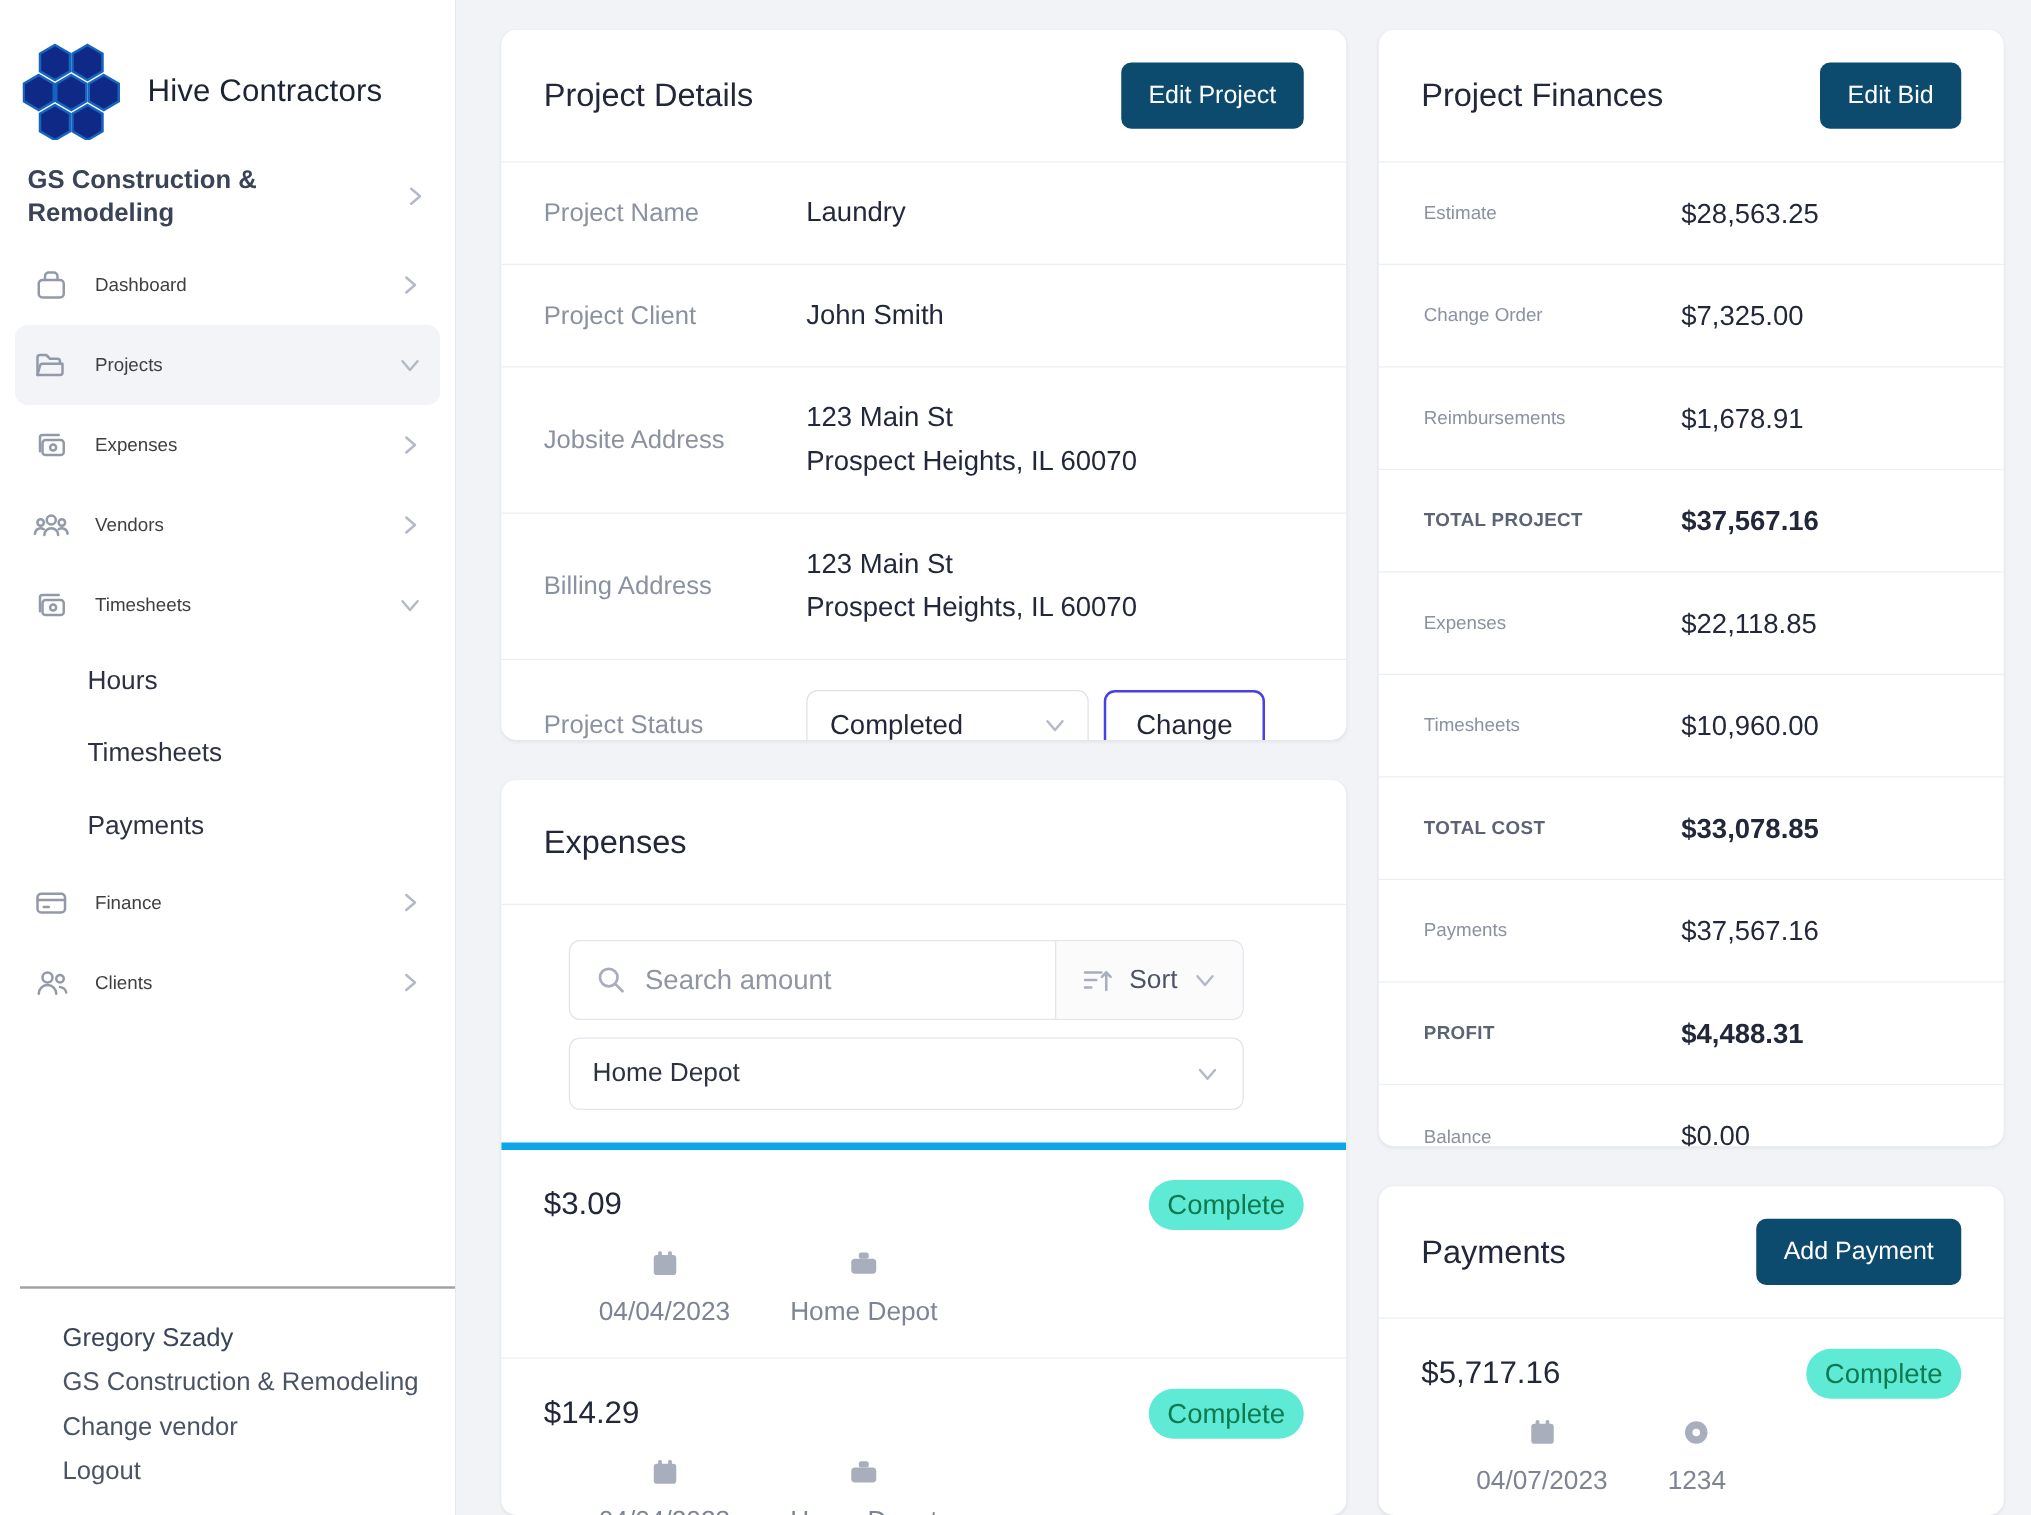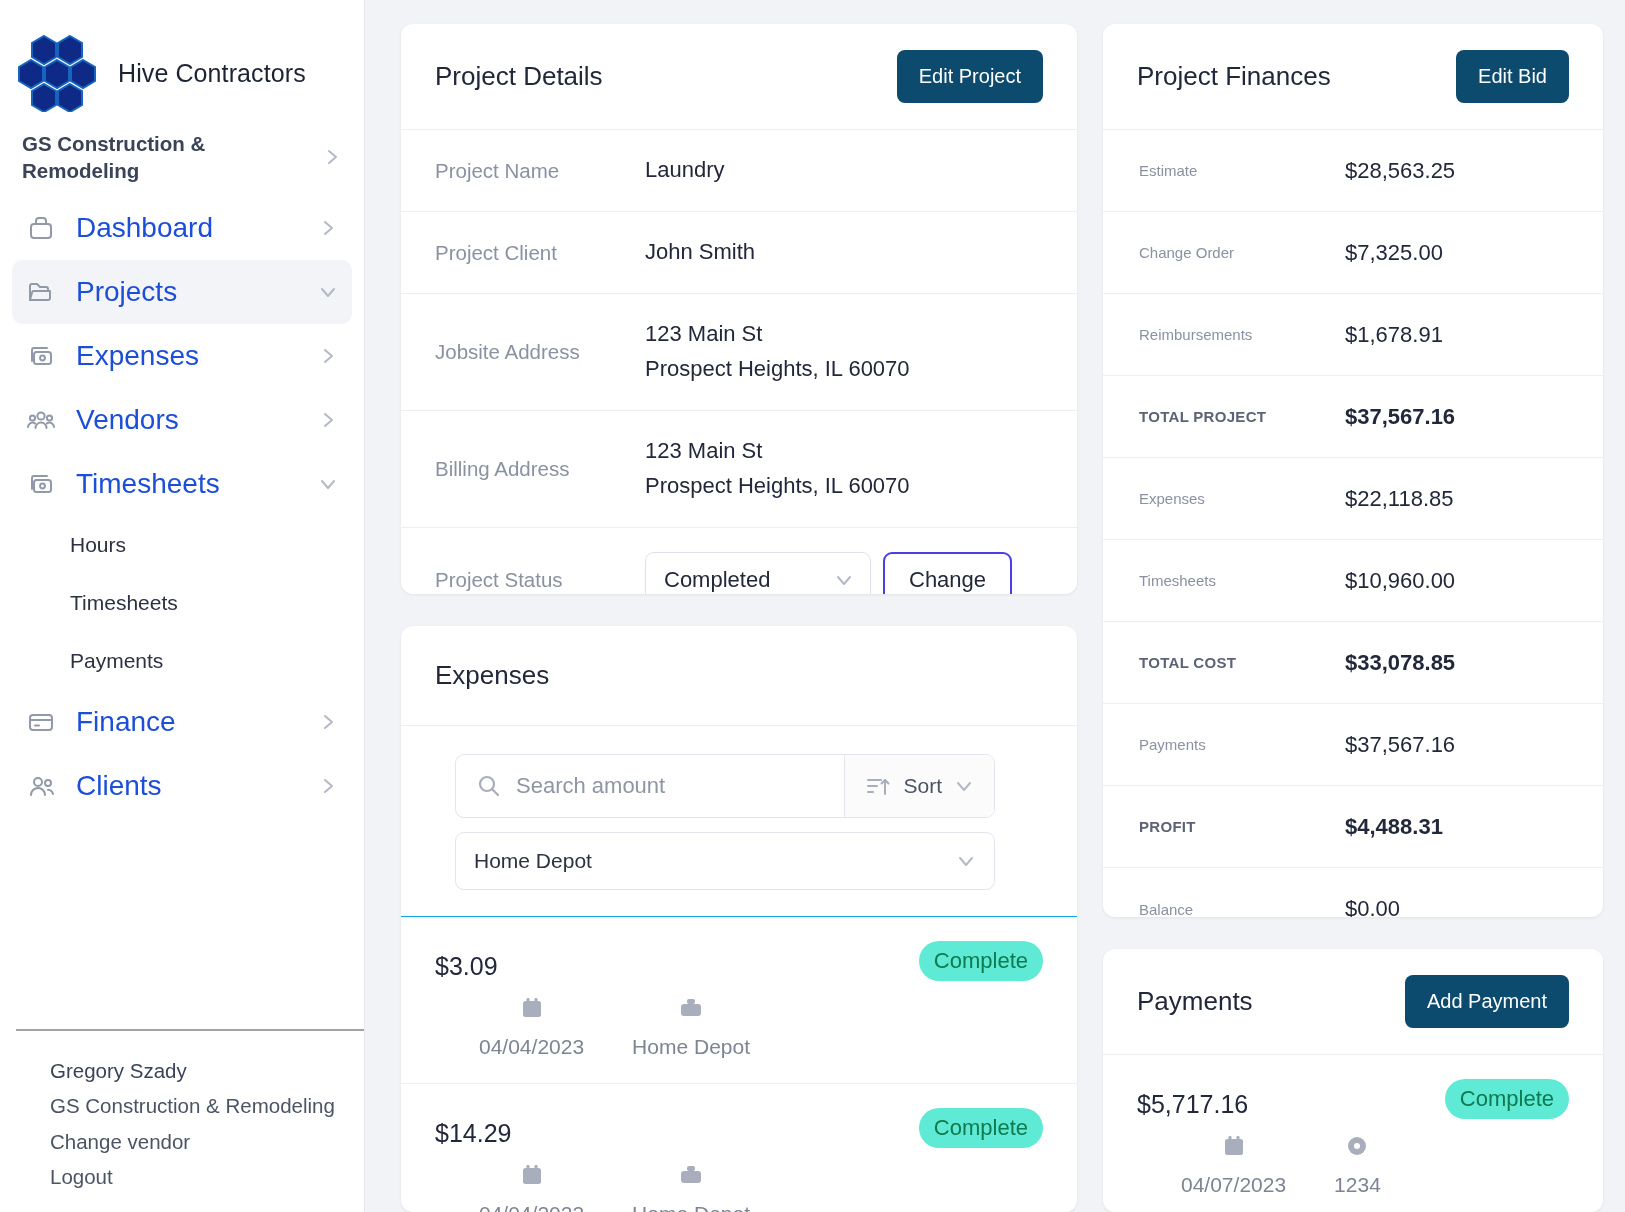--- a/index.html
+++ b/index.html
@@ -62,22 +62,22 @@
     height: 64px;
     margin: 0 12px;
     padding: 0 14px;
     border-radius: 10px;
     cursor: pointer;
   }
   .nav-item.active { background: #f3f4f7; }
   .nav-icon { width: 30px; height: 30px; flex: 0 0 30px; color: #9299a8; }
   .nav-label {
     flex: 1;
-    font-size: 28px;
-    color: #1d4ed8;
+    font-size: 15px;
+    color: #404040;
   }
   .nav-sub {
     display: flex;
     align-items: center;
     height: 58px;
     padding-left: 70px;
     cursor: pointer;
   }
   .nav-sub-label { font-size: 21px; color: #2d3142; }
 
@@ -182,21 +182,21 @@
     padding: 0 36px;
     min-height: 82px;
   }
   .frow:last-child { border-bottom: none; }
   .flabel { width: 206px; flex: 0 0 206px; font-size: 15px; color: #8a91a1; }
   .fvalue { font-size: 22px; color: #22283a; }
   .frow.total .flabel { color: #5b6375; font-weight: bold; letter-spacing: .3px; }
   .frow.total .fvalue { font-weight: bold; }
 
   
-  .filters { padding: 28px 34px 26px 54px; border-bottom: 1px solid #0ea5e9; }
+  .filters { padding: 28px 34px 26px 54px; border-bottom: 6px solid #0ea5e9; }
   .search-wrap {
     display: flex;
     border: 1px solid #e2e5ec;
     border-radius: 9px;
     overflow: hidden;
     width: 540px;
     height: 64px;
     margin-bottom: 14px;
   }
   .search-field {
@@ -235,21 +235,21 @@
     height: 58px;
     padding: 0 18px;
     border: 1px solid #e2e5ec;
     border-radius: 9px;
     cursor: pointer;
   }
   .vendor-val { font-size: 21px; color: #2d3142; }
 
   
   .trow { padding: 24px 34px 24px 34px; border-bottom: 1px solid #eceef2; }
-  .trow-top { display: flex; align-items: flex-end; justify-content: space-between; }
+  .trow-top { display: flex; align-items: center; justify-content: space-between; }
   .tamount { font-size: 25px; color: #22283a; }
   .badge {
     background: #5eead4;
     color: #0f7a4f;
     font-size: 22px;
     padding: 7px 15px;
     border-radius: 20px;
   }
   .trow-meta {
     display: flex;

